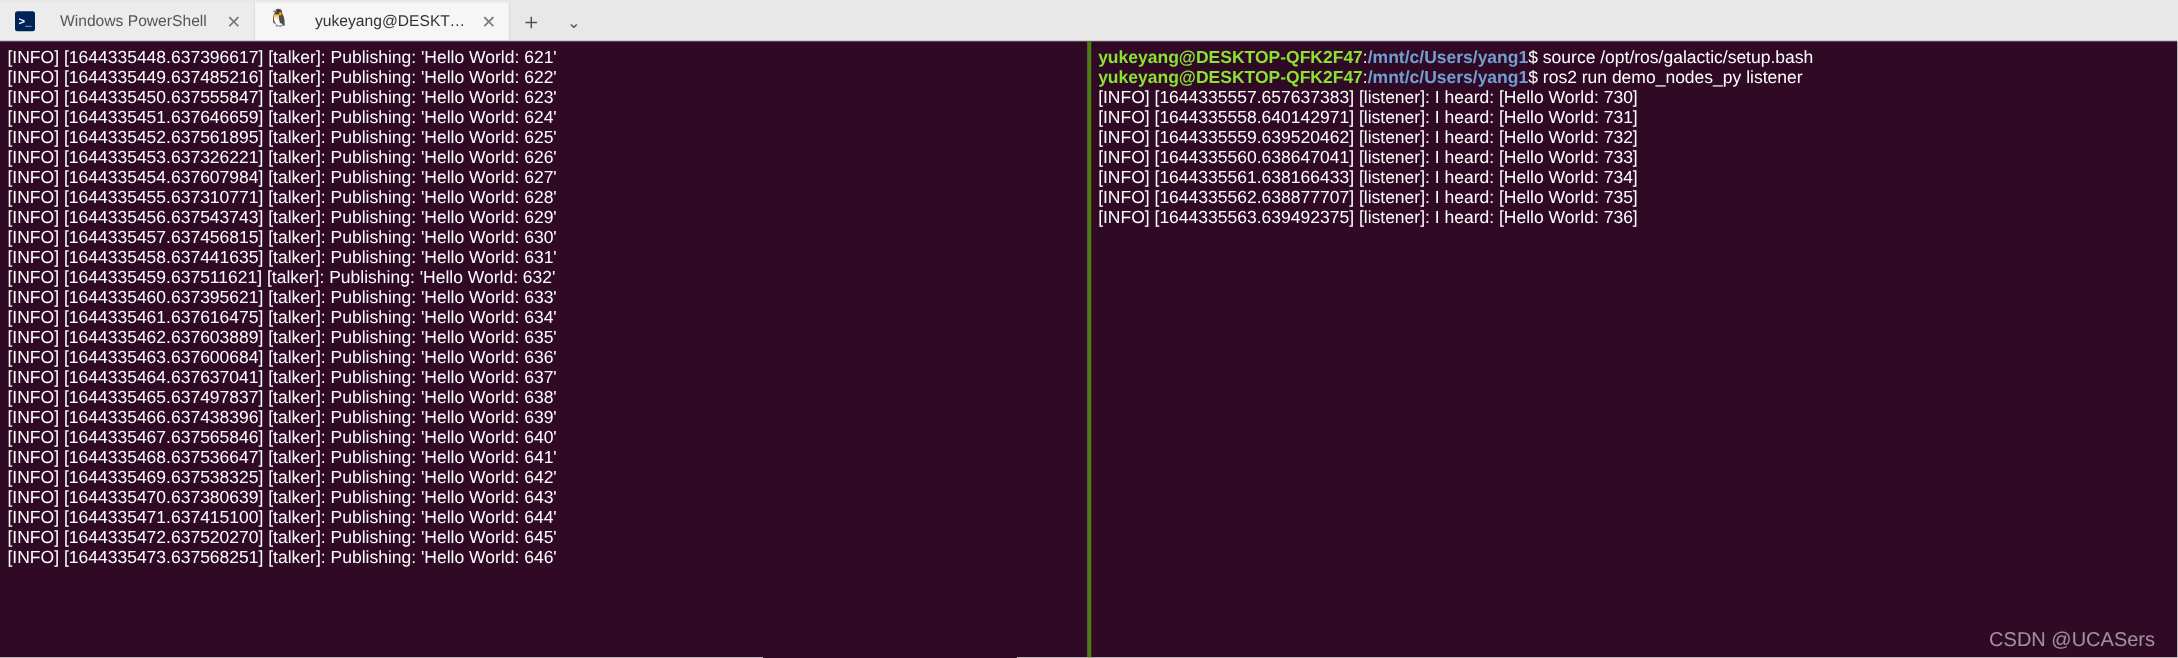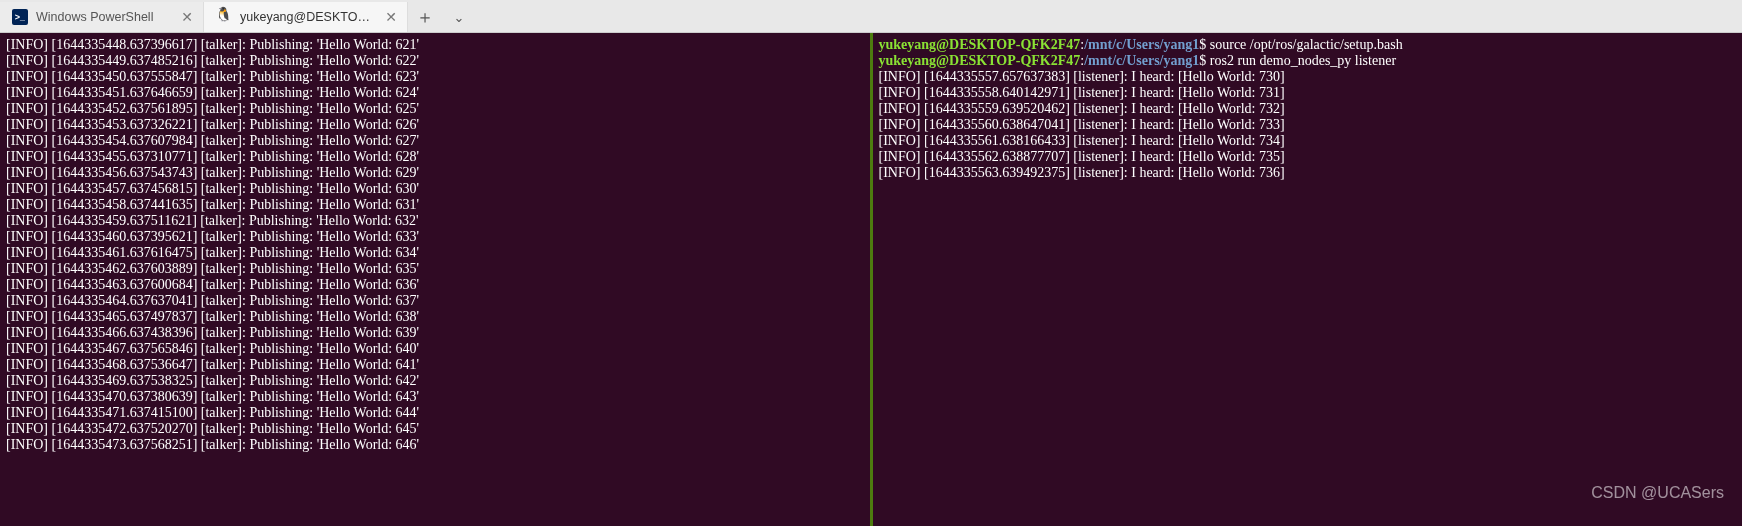--- a/index.html
+++ b/index.html
@@ -39,20 +39,21 @@
   }
   .tab.inactive {
     background: #ececec;
     color: #555;
   }
   .tab .title {
     flex: 1;
     white-space: nowrap;
     overflow: hidden;
     text-overflow: ellipsis;
+    margin-left: 12px;
   }
   .tab .close {
     color: #777;
     font-size: 14px;
     line-height: 1;
   }
   .newtab-btn {
     width: 34px;
     height: 30px;
     display: flex;
@@ -98,40 +99,40 @@
   
   .panes {
     display: flex;
     height: calc(526px - 33px);
     width: 100%;
   }
   .pane {
     flex: 1;
     background: #300a24;
     color: #ffffff;
-    font-family: Liberation Serif, serif;
+    font-family: Liberation Sans, sans-serif;
     font-size: 14px;
     line-height: 16px;
     padding: 4px 6px 0 6px;
     box-sizing: border-box;
     overflow: hidden;
     white-space: pre;
   }
   .pane + .pane {
     border-left: 3px solid #4d7c0f;
   }
   .prompt-user { color: #8ae234; font-weight: bold; }
   .prompt-path { color: #729fcf; font-weight: bold; }
   .prompt-symbol { color: #ffffff; }
   .cmd { color: #ffffff; }
   .log-line { color: #ffffff; }
   .watermark {
     position: absolute;
     right: 18px;
-    bottom: 24px;
+    bottom: 4px;
     color: rgba(255,255,255,0.55);
     font-family: "Segoe UI", sans-serif;
     font-size: 16px;
     font-weight: 400;
     pointer-events: none;
   }
 </style>
 </head>
 <body>
 

